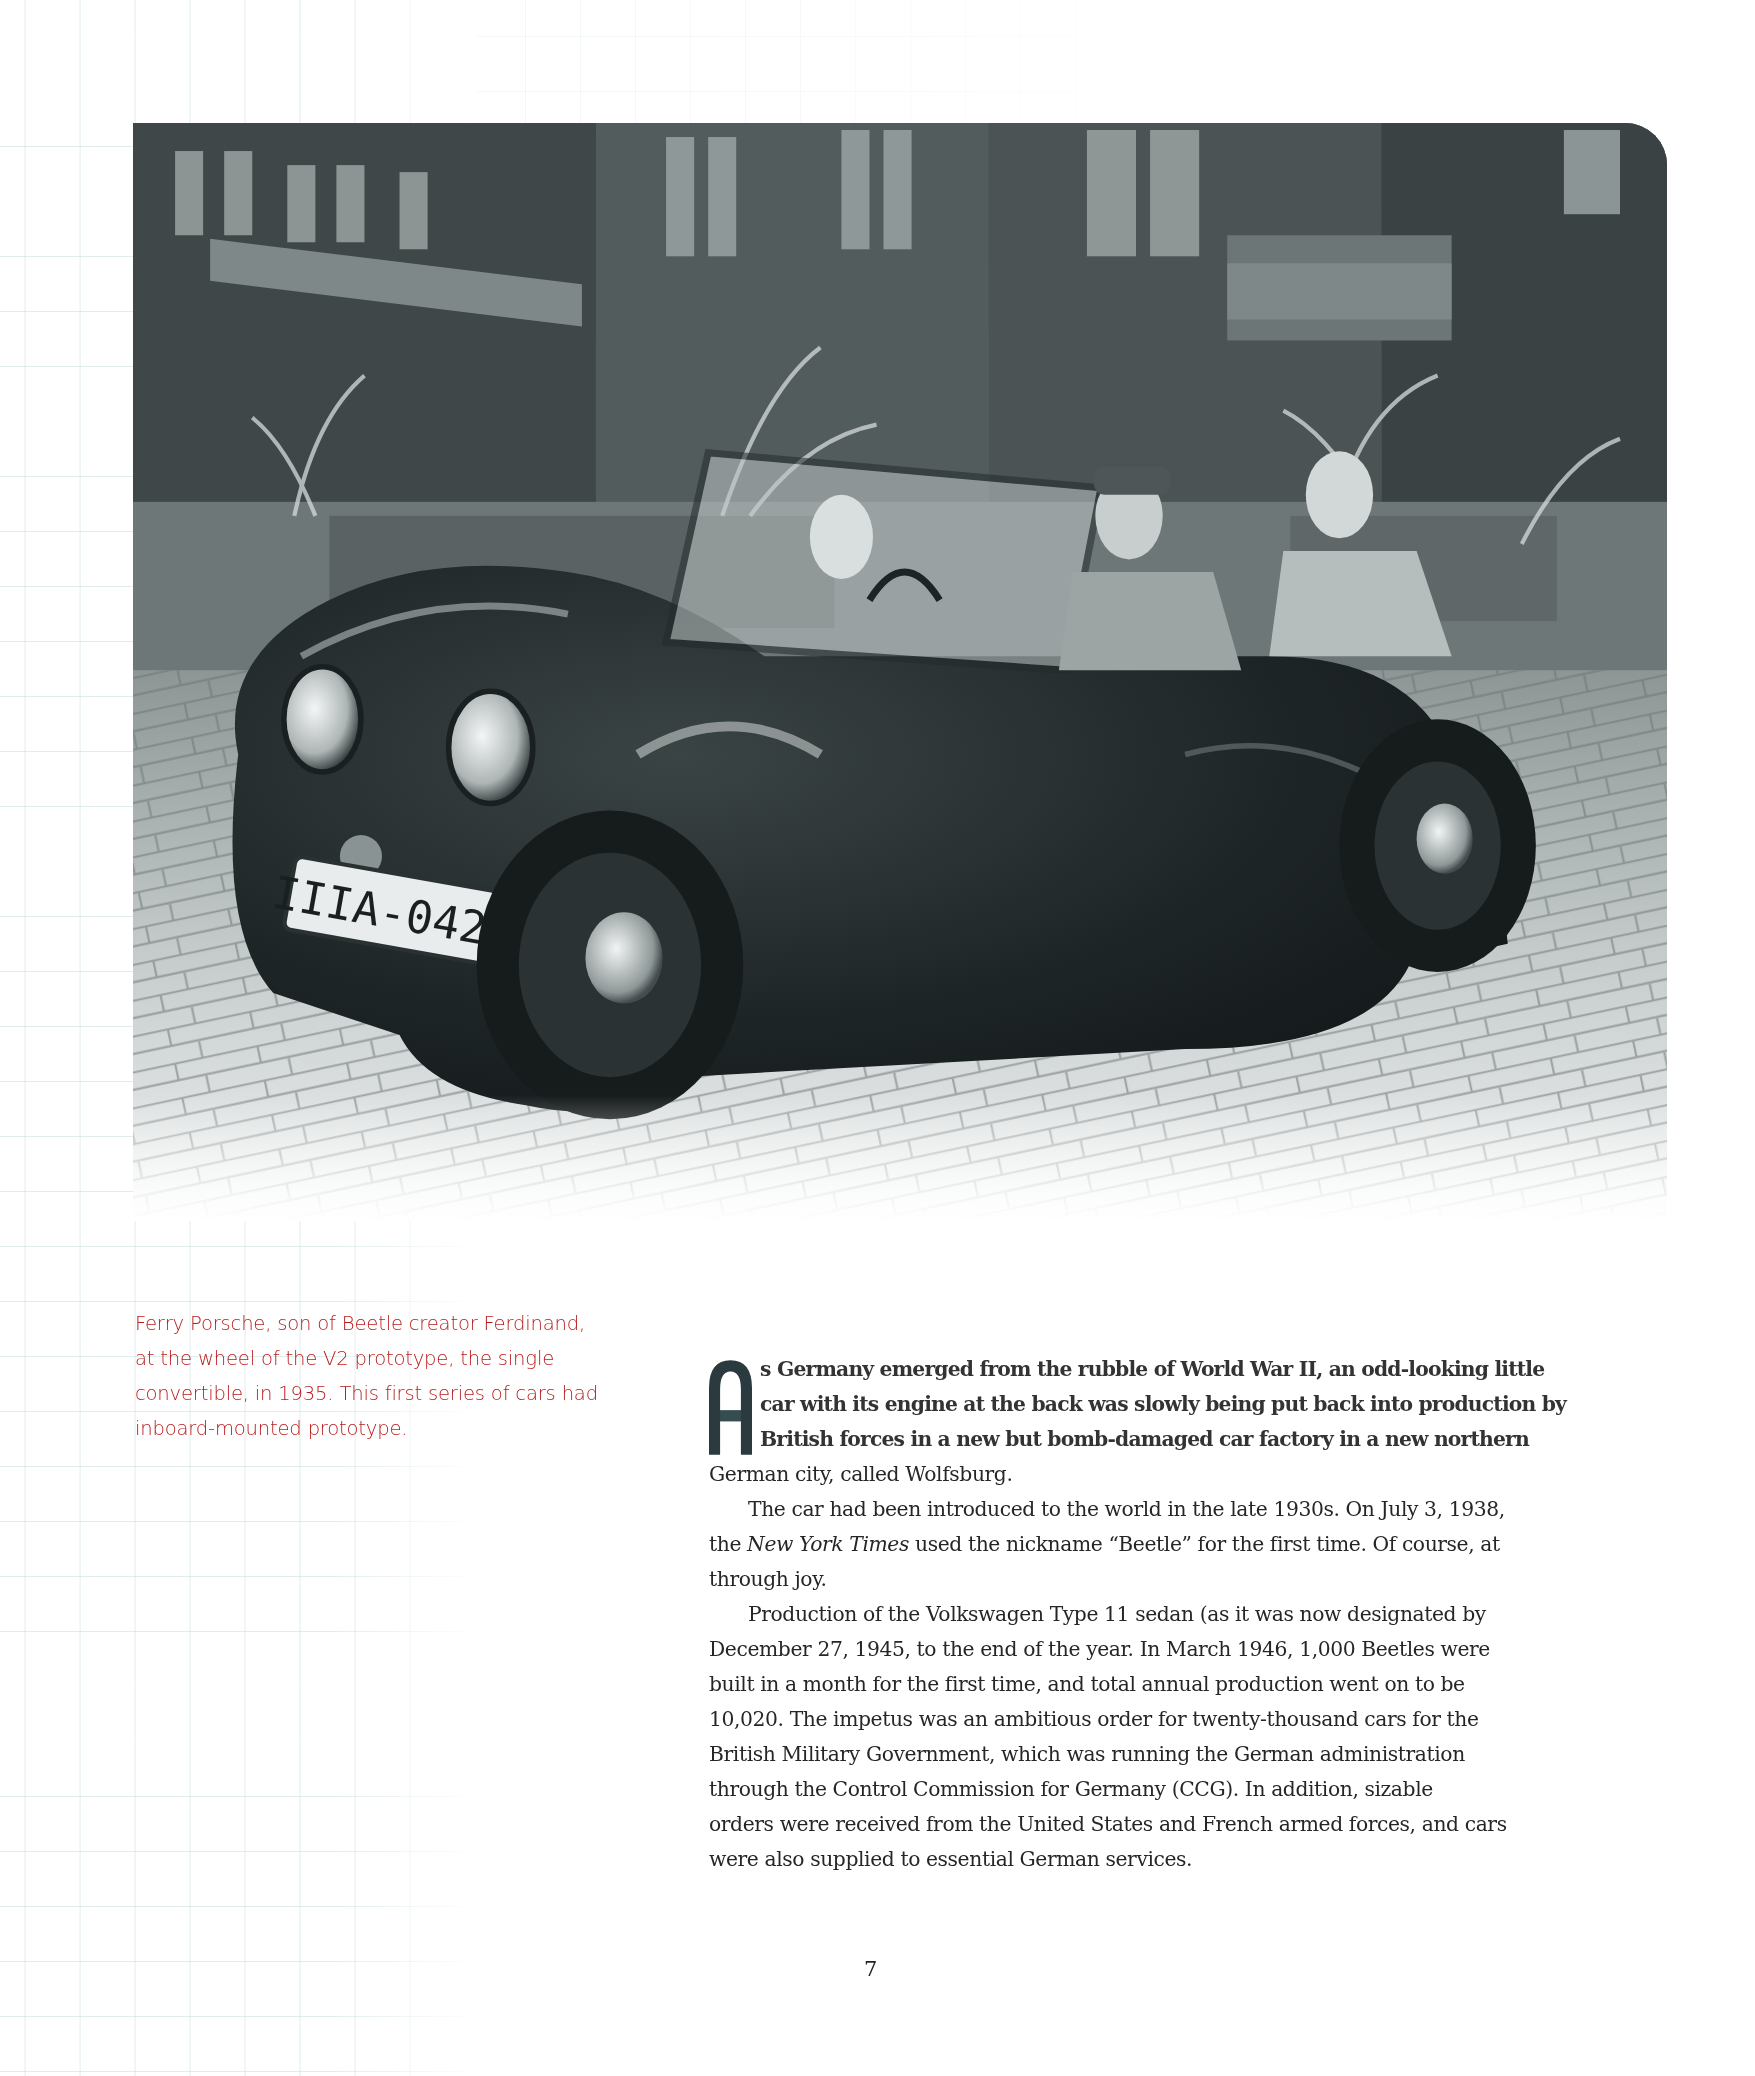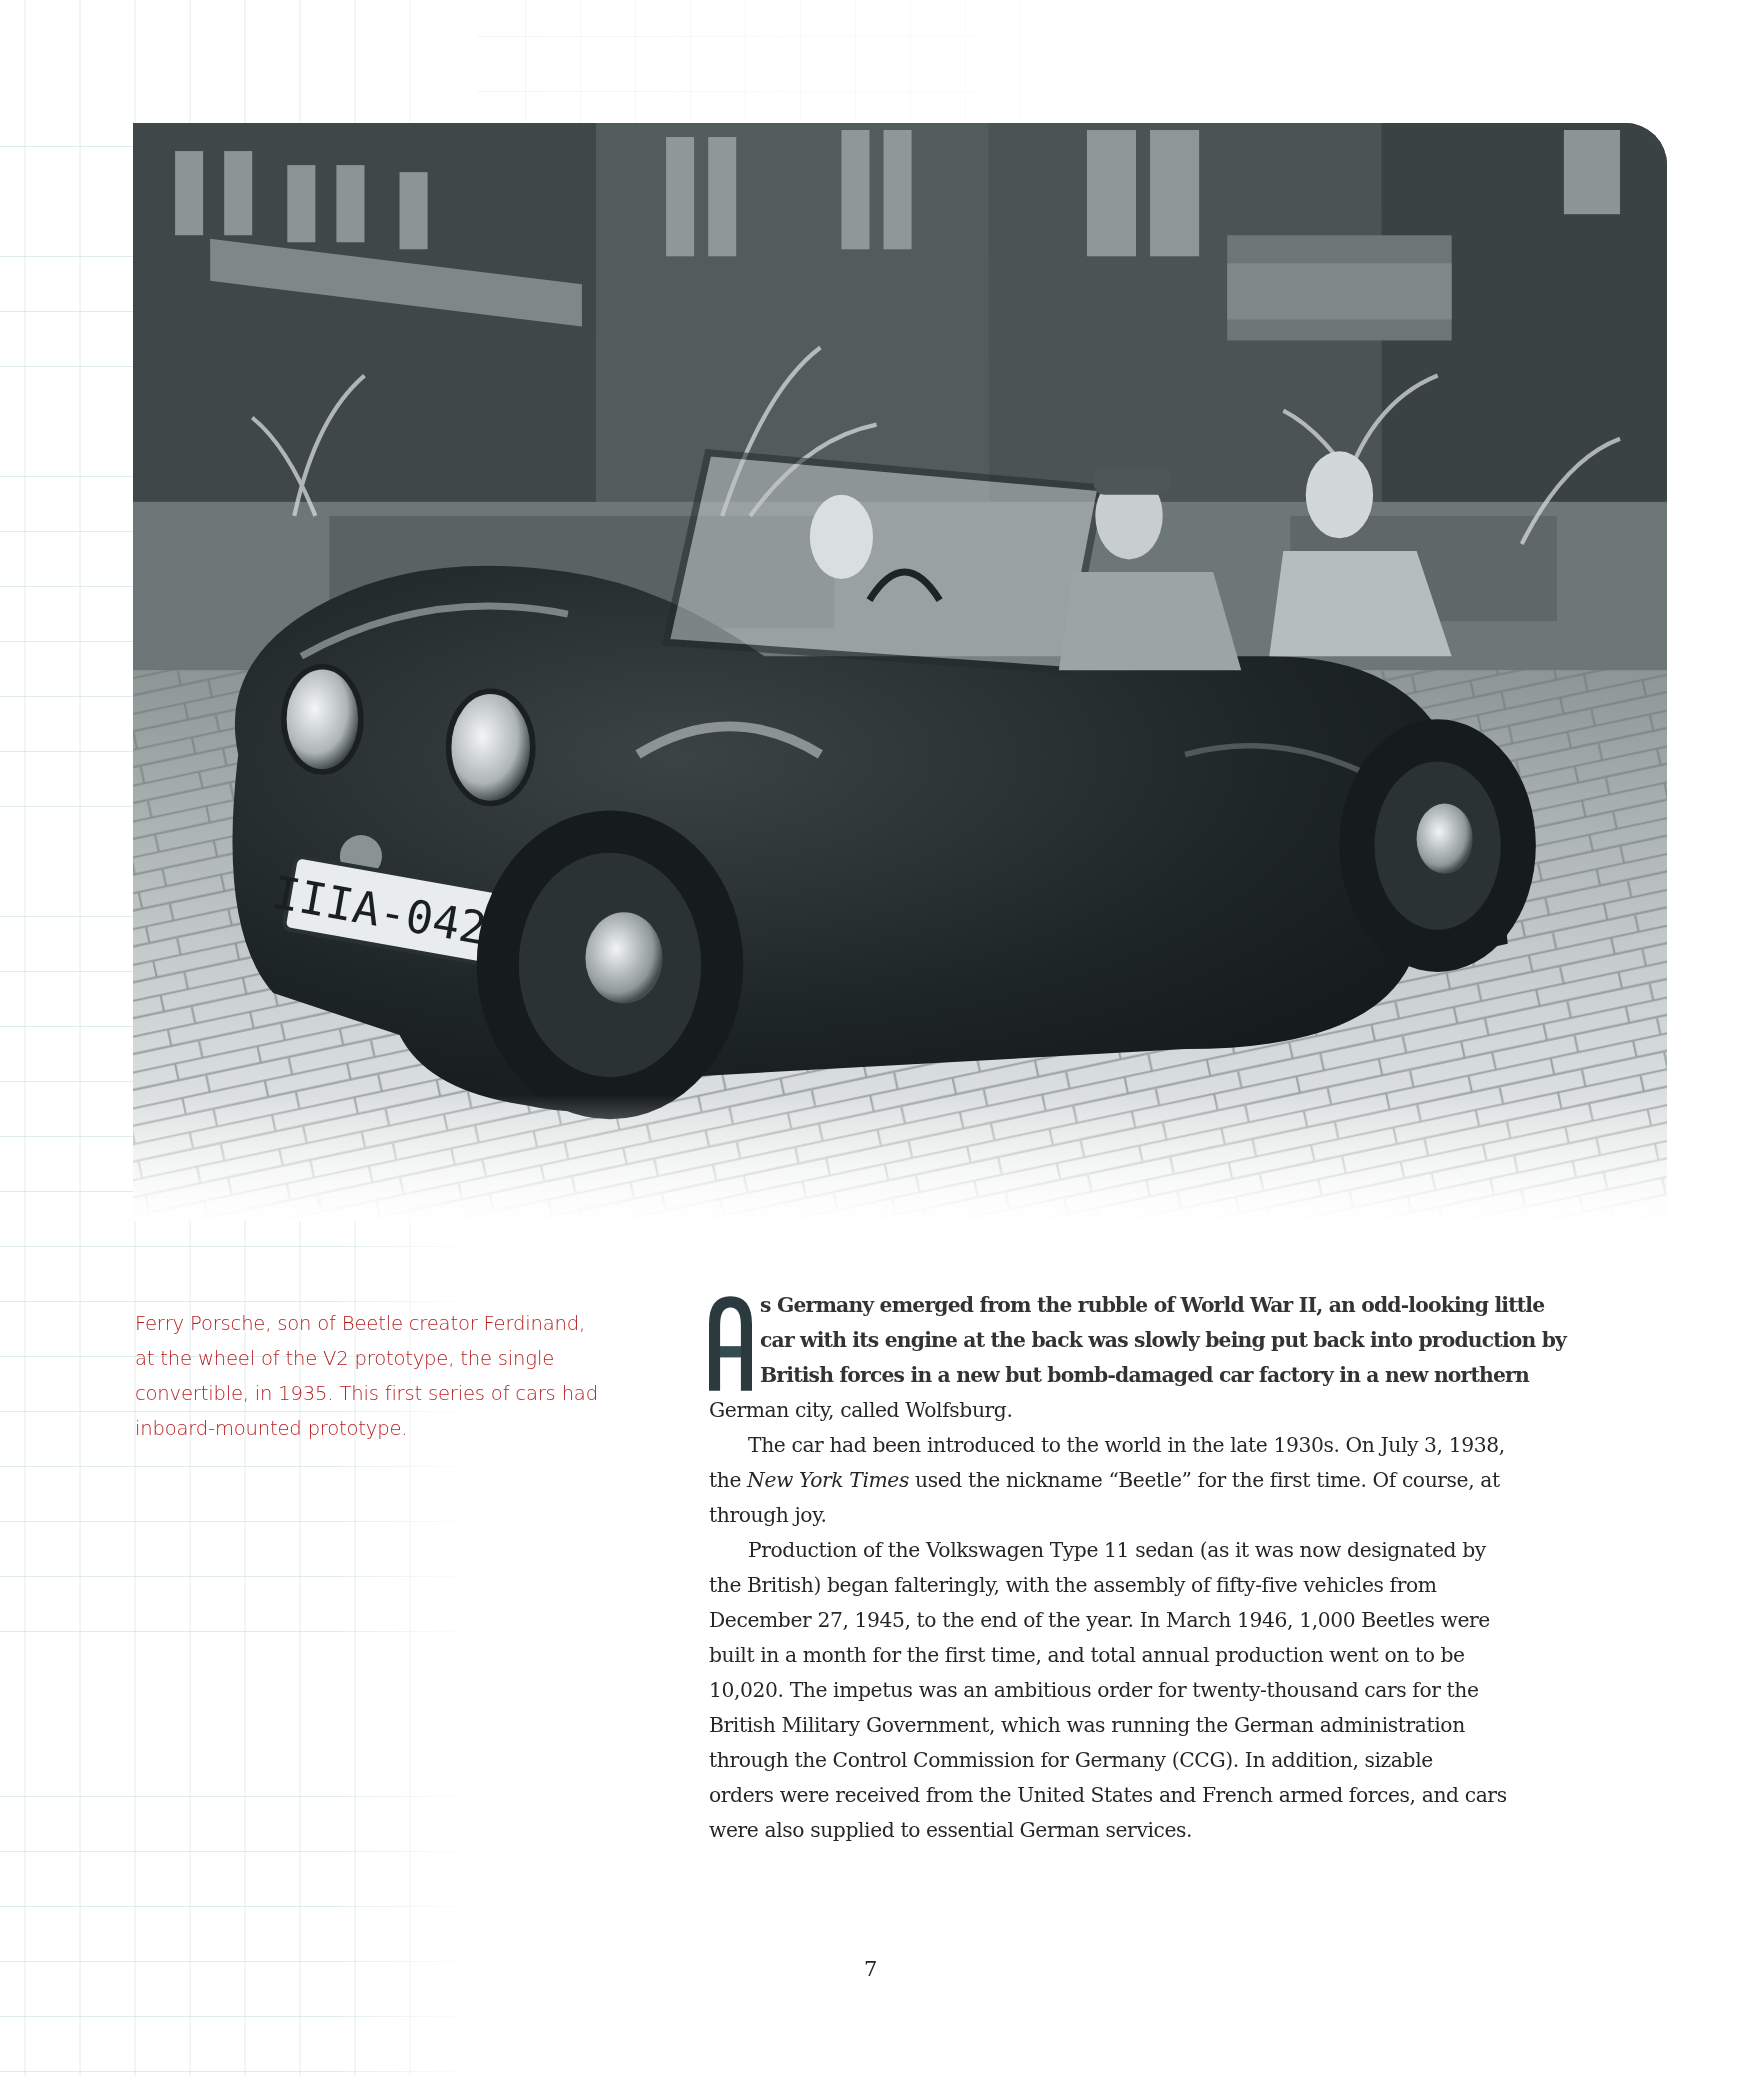--- a/index.html
+++ b/index.html
@@ -46,21 +46,21 @@
   
   .caption {
     position:absolute; left:135px; top:1306px; width:477px;
     font-family:"DejaVu Sans", sans-serif; font-weight:200;
     font-size:19.6px; line-height:35px; color:#b91c1c; letter-spacing:-0.2px;
   }
   .caption .ln { display:block; white-space:nowrap; }
 
   
   .body {
-    position:absolute; left:709px; top:1288px; width:863px;
+    position:absolute; left:709px; top:1352px; width:863px;
     font-family:"DejaVu Serif", serif; font-size:20.3px; line-height:35px;
     color:#262626; letter-spacing:-0.4px;
   }
   .body .ln { display:block; white-space:nowrap; }
   .body .ind { padding-left:39px; }
   .body .dc-ln { padding-left:51px; font-weight:bold; letter-spacing:-0.8px; color:#333; }
   .dropcap {
     position:absolute; left:0; top:7.7px; width:43px; height:95px;
     font-family:"DejaVu Sans", sans-serif;
   }
@@ -214,21 +214,20 @@
     <span class="ln dc-ln">British forces in a new but bomb-damaged car factory in a new northern</span>
     <span class="ln">German city, called Wolfsburg.</span>
   </div>
   <div>
     <span class="ln ind">The car had been introduced to the world in the late 1930s. On July 3, 1938,</span>
     <span class="ln"><span>the </span><i>New York Times</i><span> used the nickname “Beetle” for the first time. Of course, at</span></span>
     <span class="ln">through joy.</span>
   </div>
   <div>
     <span class="ln ind">Production of the Volkswagen Type 11 sedan (as it was now designated by</span>
-    <span class="ln">the British) began falteringly, with the assembly of fifty-five vehicles from</span>
     <span class="ln">December 27, 1945, to the end of the year. In March 1946, 1,000 Beetles were</span>
     <span class="ln">built in a month for the first time, and total annual production went on to be</span>
     <span class="ln">10,020. The impetus was an ambitious order for twenty-thousand cars for the</span>
     <span class="ln">British Military Government, which was running the German administration</span>
     <span class="ln">through the Control Commission for Germany (CCG). In addition, sizable</span>
     <span class="ln">orders were received from the United States and French armed forces, and cars</span>
     <span class="ln">were also supplied to essential German services.</span>
   </div>
 </div>
 

